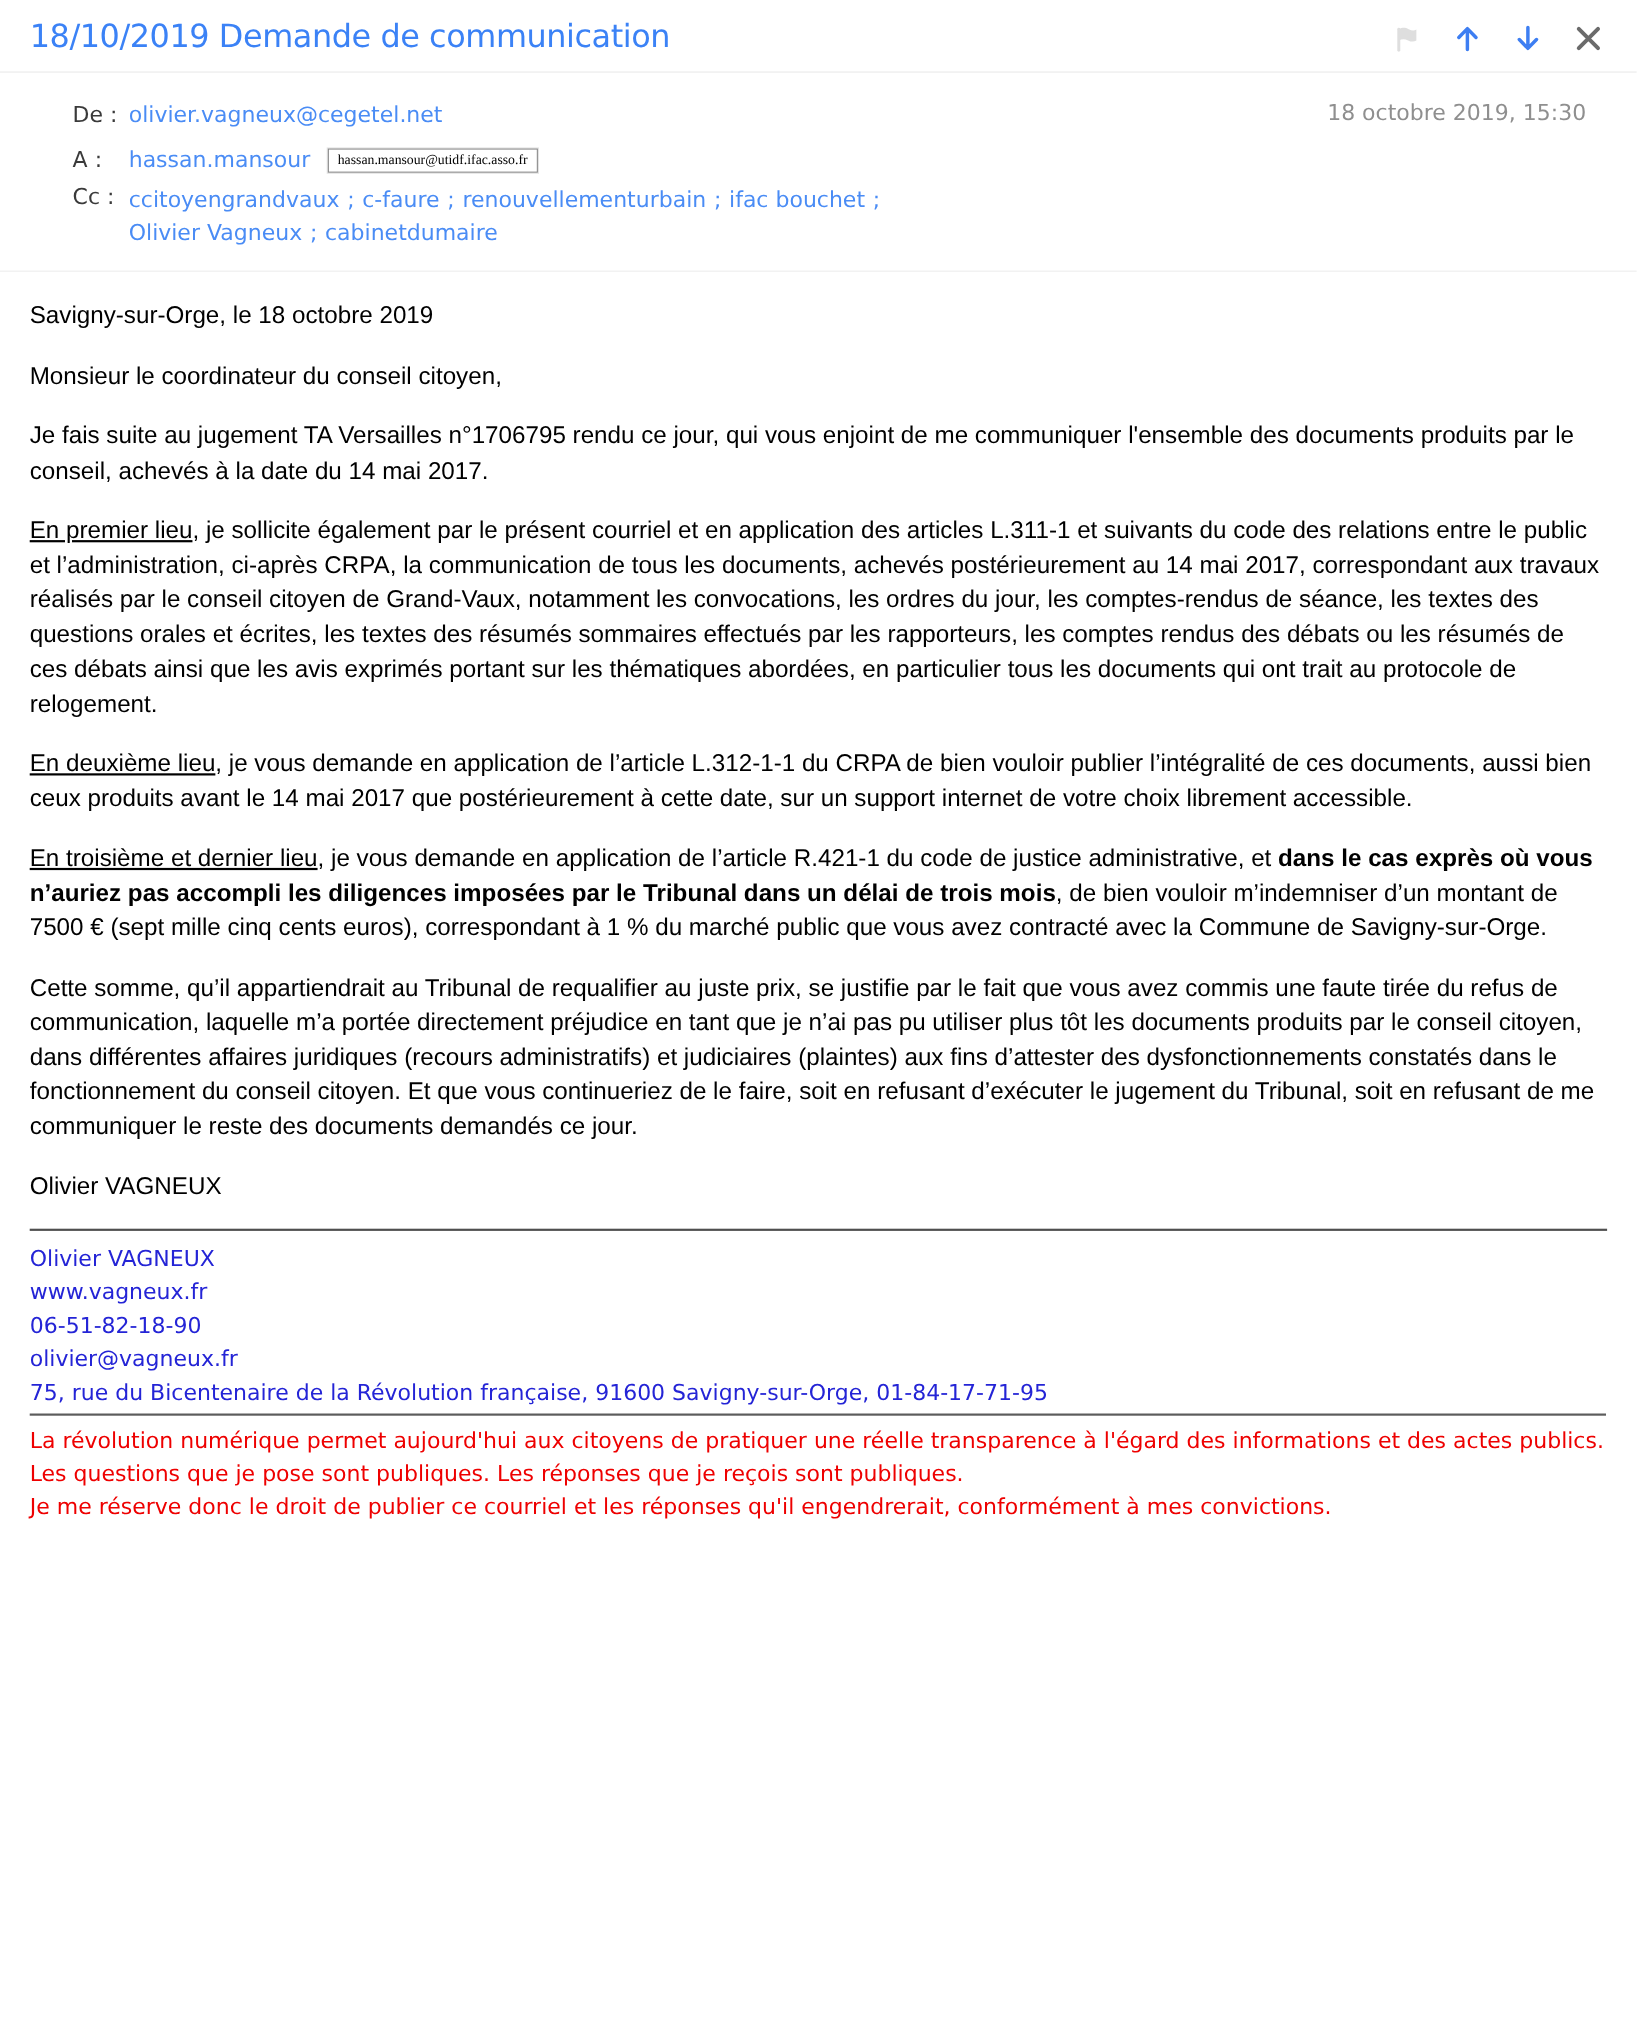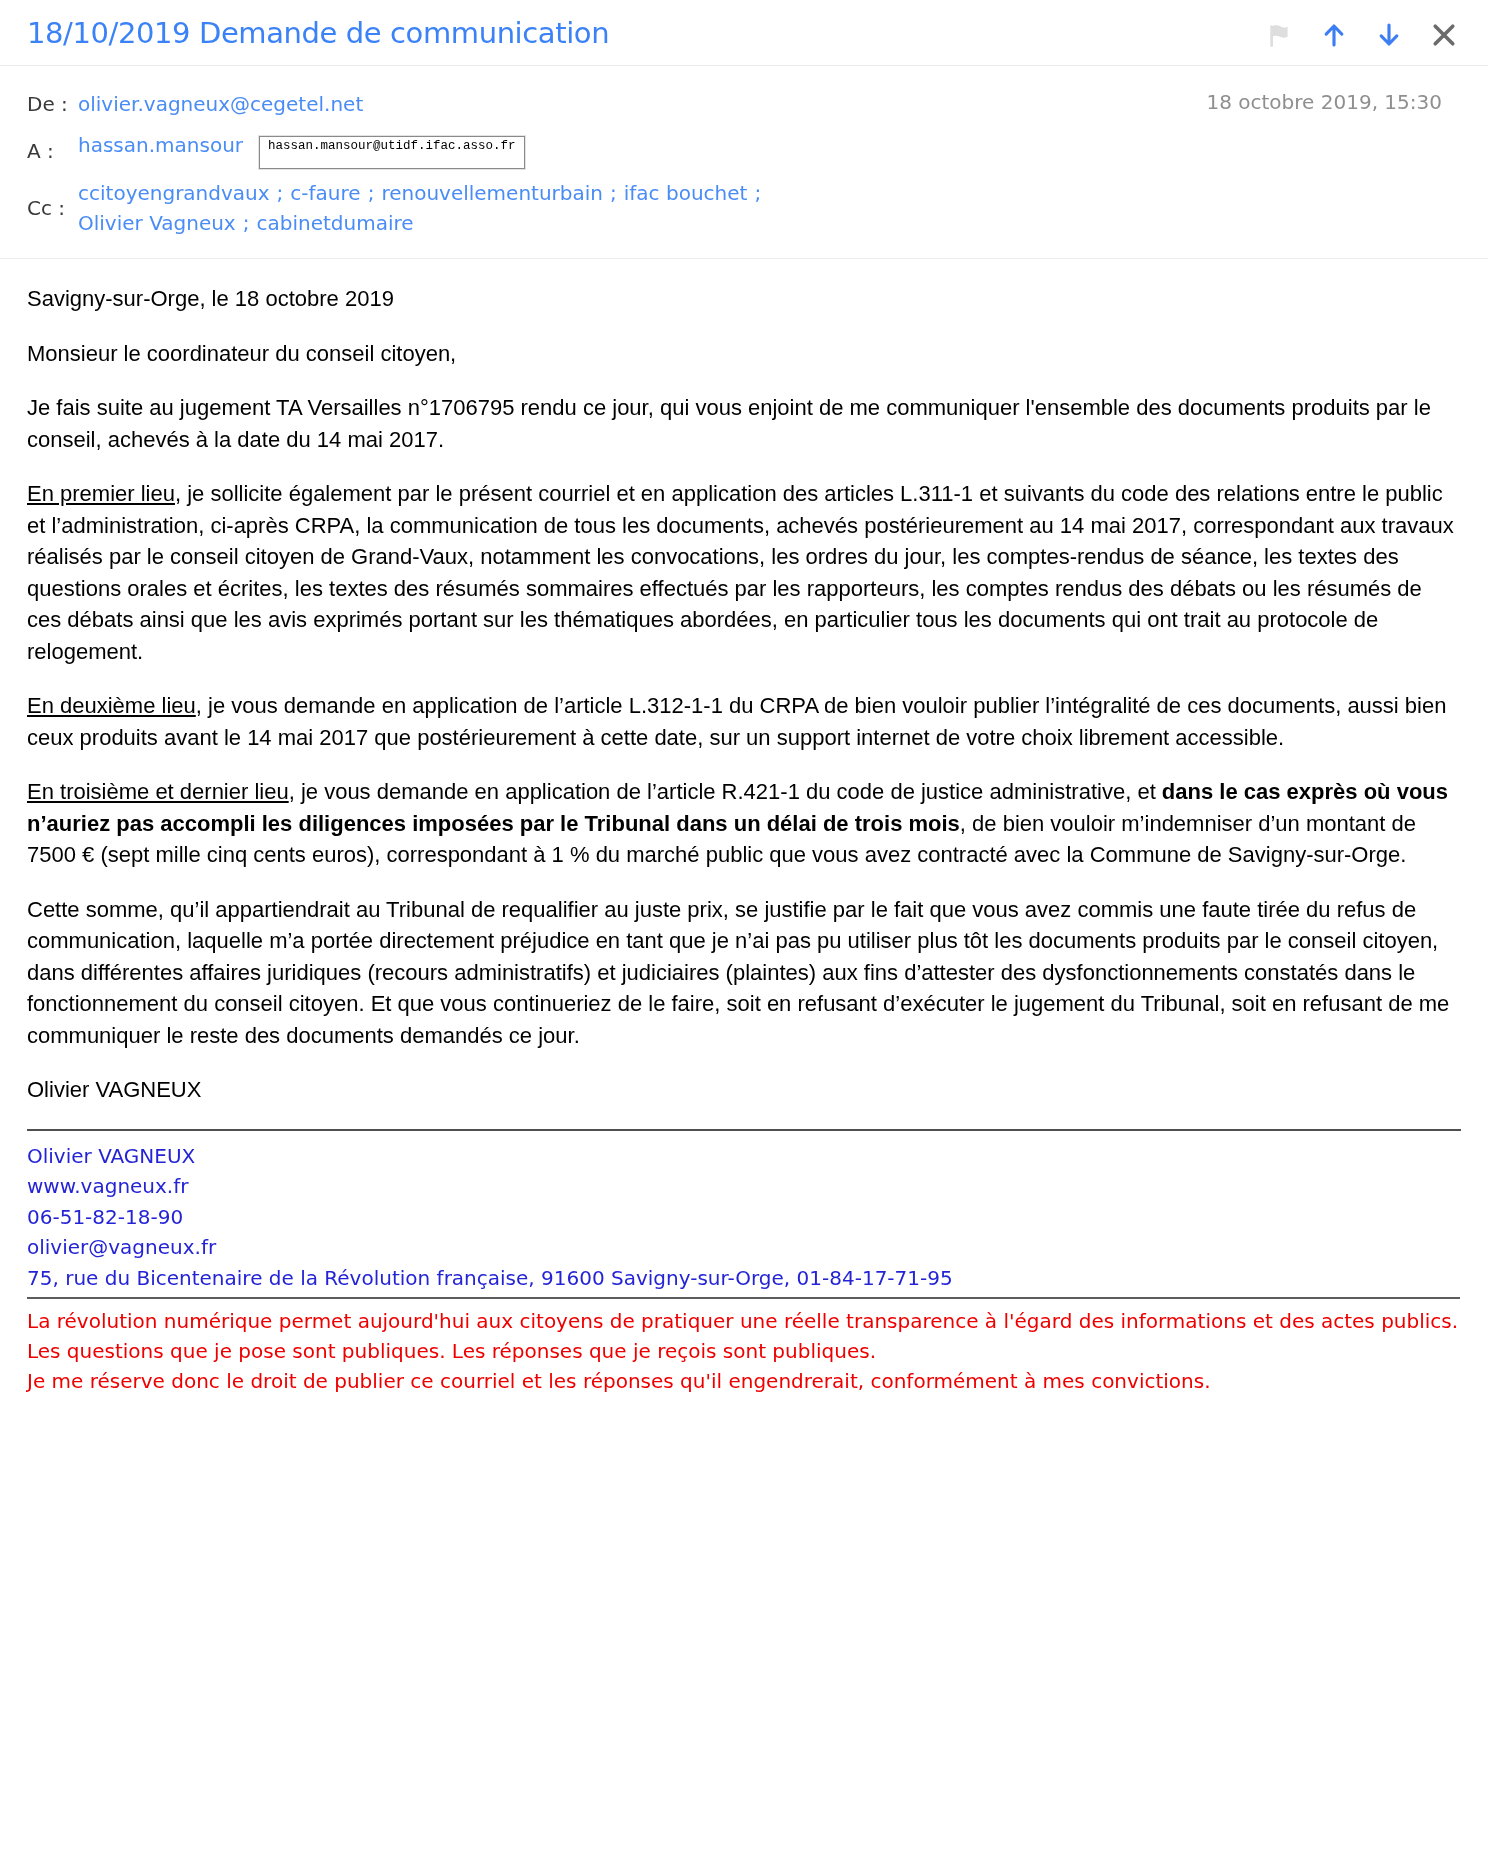--- a/index.html
+++ b/index.html
@@ -7,31 +7,31 @@
 
   
   .titlebar{display:flex;justify-content:space-between;align-items:flex-start;padding:16px 30px 0 27px;}
   .subject{margin:0;font-size:29px;font-weight:400;color:#3b82f6;letter-spacing:-0.4px;}
   .toolbar{display:flex;align-items:center;gap:27px;margin-top:5px;}
   .toolbar .icon-btn{background:none;border:none;padding:0;cursor:pointer;line-height:0;}
   .rule-top{border:none;border-top:1px solid #eaeaea;margin:15px 0 0;}
 
   
   .meta{position:relative;padding:26px 28px 0 27px;font-size:20px;}
-  .meta-row{display:flex;align-items:center;}
+  .meta-row{display:flex;align-items:flex-start;margin-left:39px;}
   .row-from{margin-bottom:17px;}
   .row-to{margin-bottom:9px;}
   .meta-label{width:51px;flex-shrink:0;color:#3a3a3a;}
   .link{color:#4a8cf5;text-decoration:none;cursor:pointer;}
   .cc-sep{color:#4a8cf5;margin:0 7px;}
   .cc-line{line-height:30px;}
   .date{position:absolute;top:24px;right:46px;color:#8f8f8f;font-size:20px;}
-  .tooltip{display:inline-block;margin-left:16px;padding:2px 8px 15px;border:1px solid #8a8a8a;
+  .tooltip{display:inline-block;margin-left:16px;padding:2px 8px 3px;border:1px solid #8a8a8a;
            box-shadow:0 0 0 1px #e3e3e3;background:#fff;color:#000;font-size:12.5px;
-           font-family:Liberation Mono, monospace;vertical-align:3px;}
+           font-family:Liberation Serif, serif;vertical-align:3px;}
   .rule-meta{border:none;border-top:1px solid #ededed;margin:20px 0 0;}
 
   
   .letter{padding:24px 28px 0 27px;font-family:"Liberation Sans",sans-serif;
           font-size:22px;line-height:31.5px;color:#000;}
   .letter p{margin:0 0 23px;}
   .lead{text-decoration:underline;}
 
   
   .sig-rule{border:none;border-top:2px solid #4f4f4f;margin:22px 27px 10px;}

